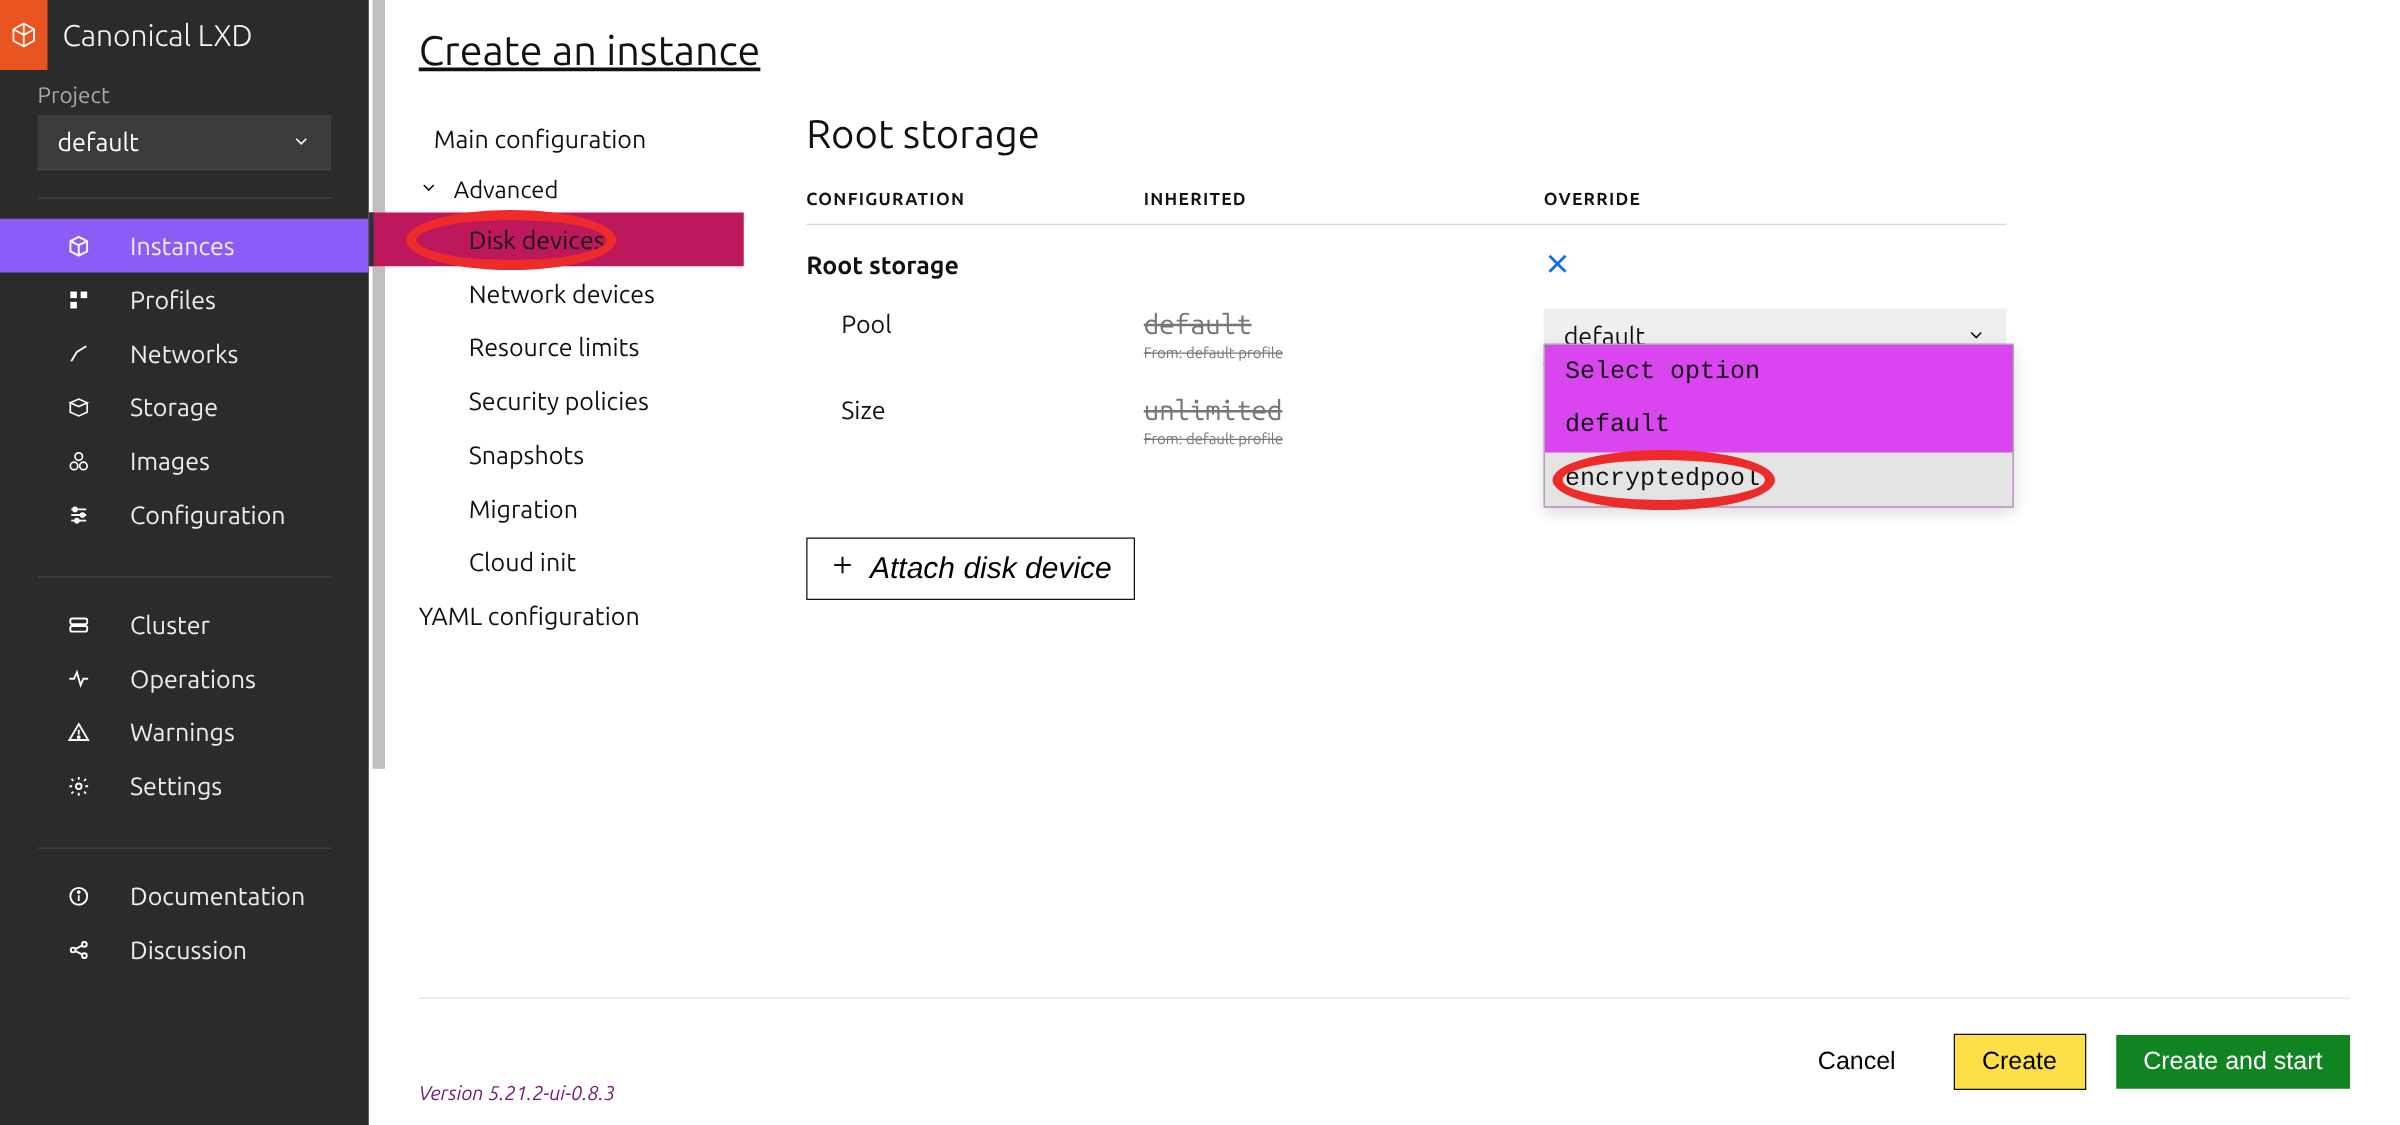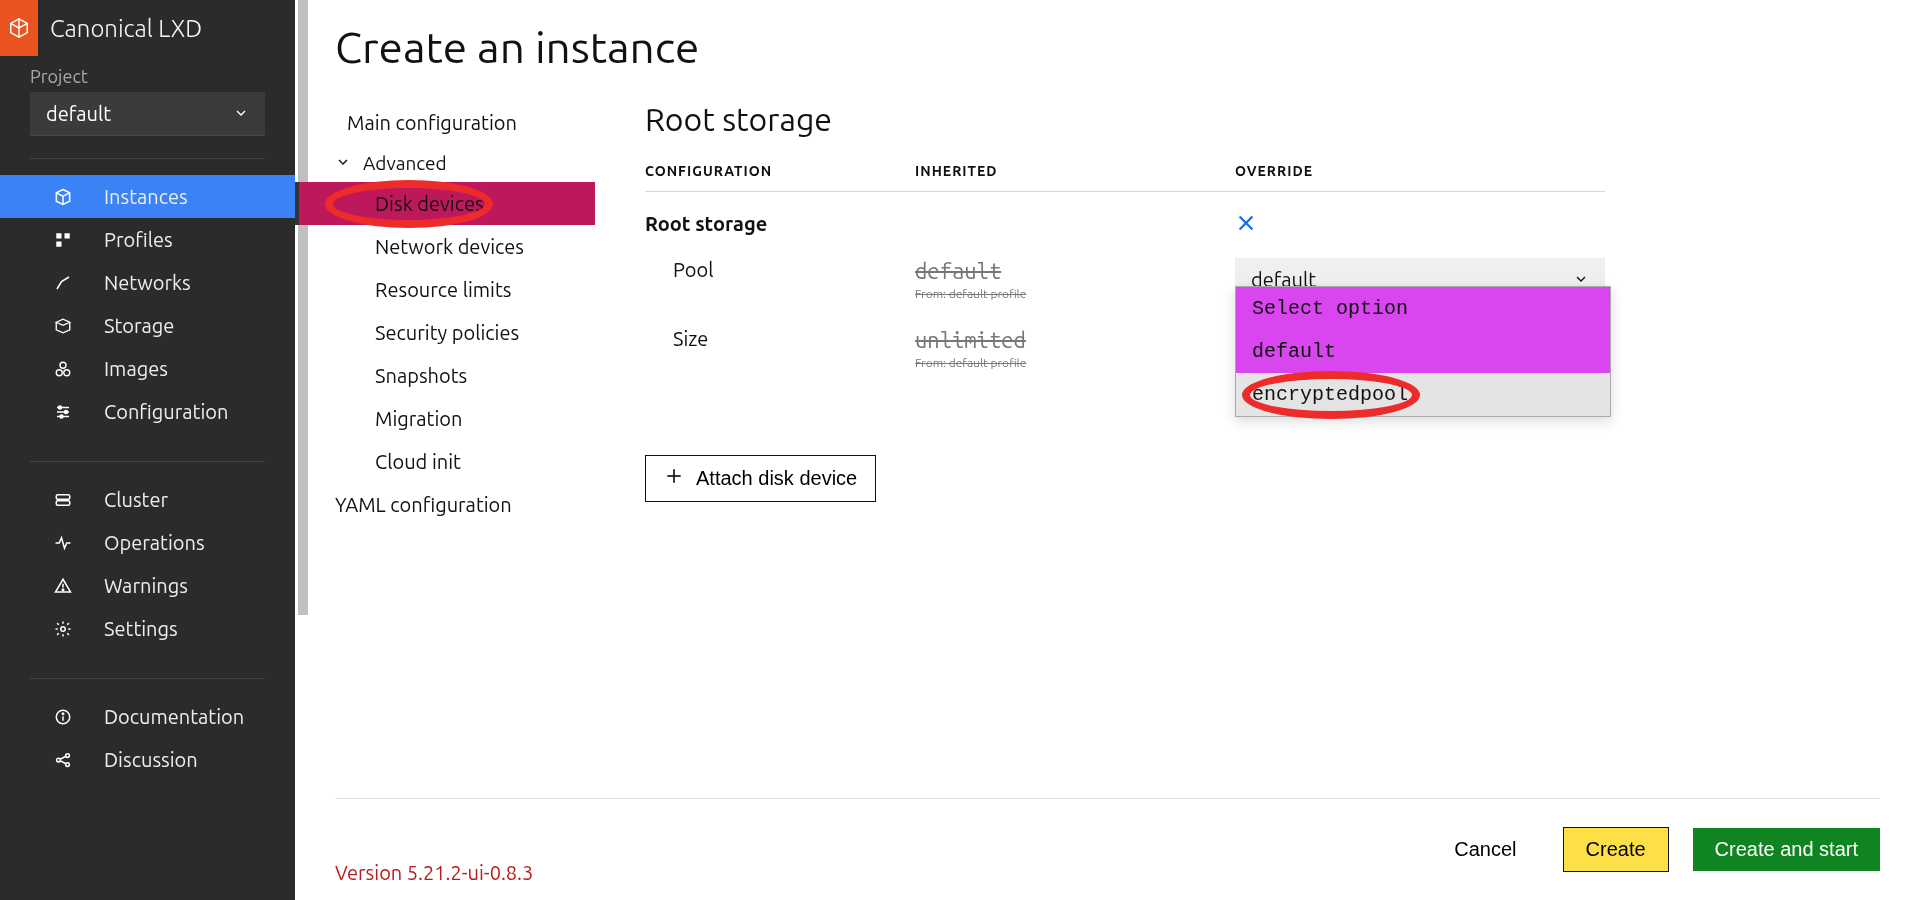--- a/index.html
+++ b/index.html
@@ -72,21 +72,21 @@
   .sb-nav li {
     display: flex;
     align-items: center;
     gap: 30px;
     padding: 10px 0 10px 52px;
     font-size: 20px;
     color: #ededed;
     cursor: pointer;
   }
   .sb-nav li.active {
-    background: #3b82f6;
+    background: #8b5cf6;
   }
   .sb-nav .icon-slot {
     width: 22px;
     display: flex;
     justify-content: center;
     color: #fff;
   }
   .scroll-strip {
     position: absolute;
     left: 298px;
@@ -98,23 +98,24 @@
 
   
   .main {
     position: relative;
     flex: 1;
     padding: 22px 40px 0 40px;
     display: flex;
     flex-direction: column;
   }
   .page-title {
-    font-size: 44px;
+    font-size: 33px;
     font-weight: 400;
     margin-bottom: 30px;
+    text-decoration: underline;
   }
   .content-row {
     display: flex;
     gap: 50px;
     flex: 1;
   }
   .config-nav {
     width: 260px;
     flex-shrink: 0;
   }
@@ -253,23 +254,24 @@
     margin-top: 48px;
   }
 
   .attach-btn {
     display: inline-flex;
     align-items: center;
     gap: 12px;
     border: 1px solid #111;
     background: #fff;
     padding: 10px 18px;
-    font-size: 20px;
-    margin-top: 48px;
-    cursor: pointer;
+    font-size: 24px;
+    margin-top: 34px;
+    cursor: pointer;
+    font-style: italic;
   }
 
   .footer {
     border-top: 1px solid #e3e3e3;
     margin-top: auto;
     padding: 28px 0;
     display: flex;
     align-items: center;
     justify-content: flex-end;
     gap: 24px;
@@ -280,22 +282,23 @@
     cursor: pointer;
   }
   .btn-link { background: none; border: none; }
   .btn-outline { background: #fde047; border: 1px solid #111; }
   .btn-primary { background: #0f8420; color: #fff; border: none; }
 
   .version {
     position: absolute;
     left: 40px;
     bottom: 16px;
-    color: #b91c1c;
-    font-size: 20px;
+    color: #701a75;
+    font-size: 16px;
+    font-style: italic;
   }
 
   
   .chev { display: inline-block; transform: rotate(0); }
 </style>
 </head>
 <body>
 
 <aside class="sidebar">
   <div class="sb-brand">

